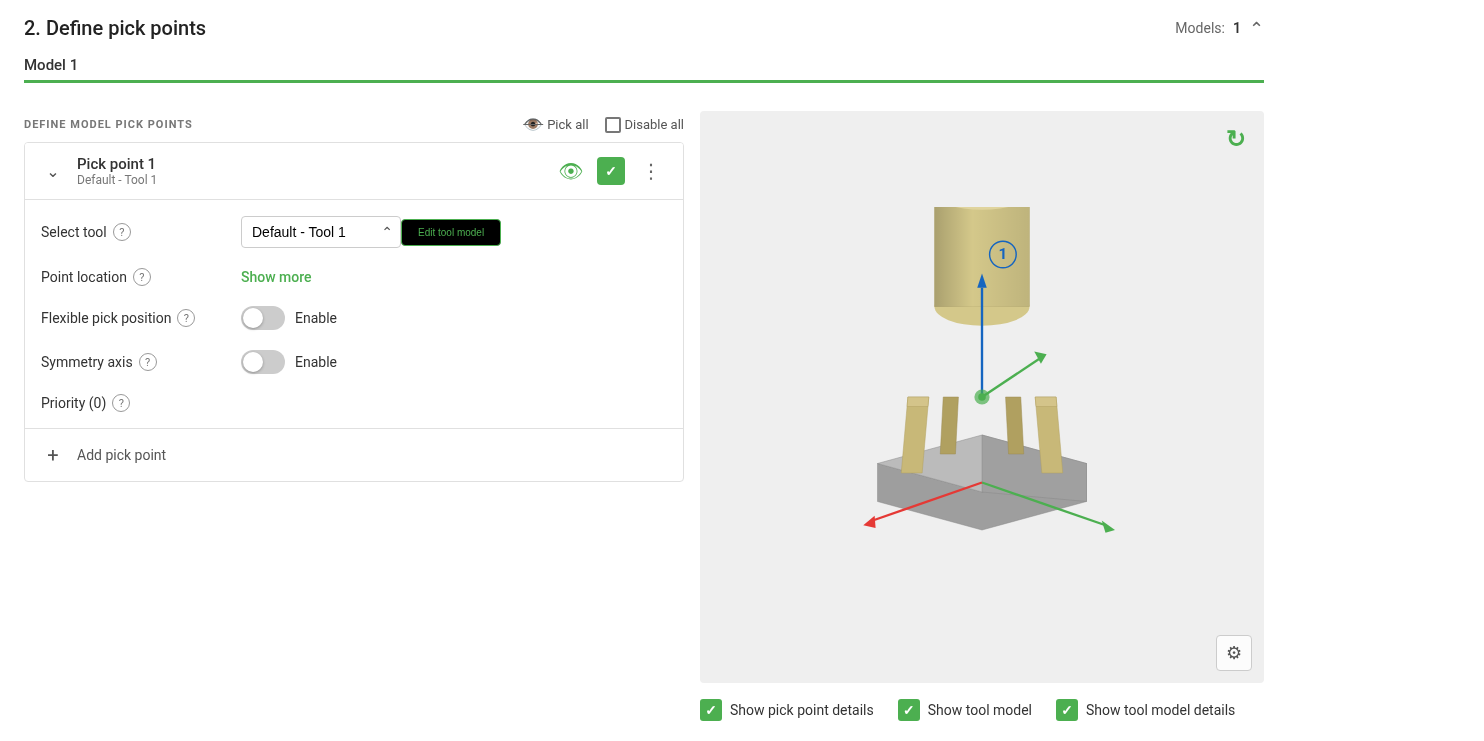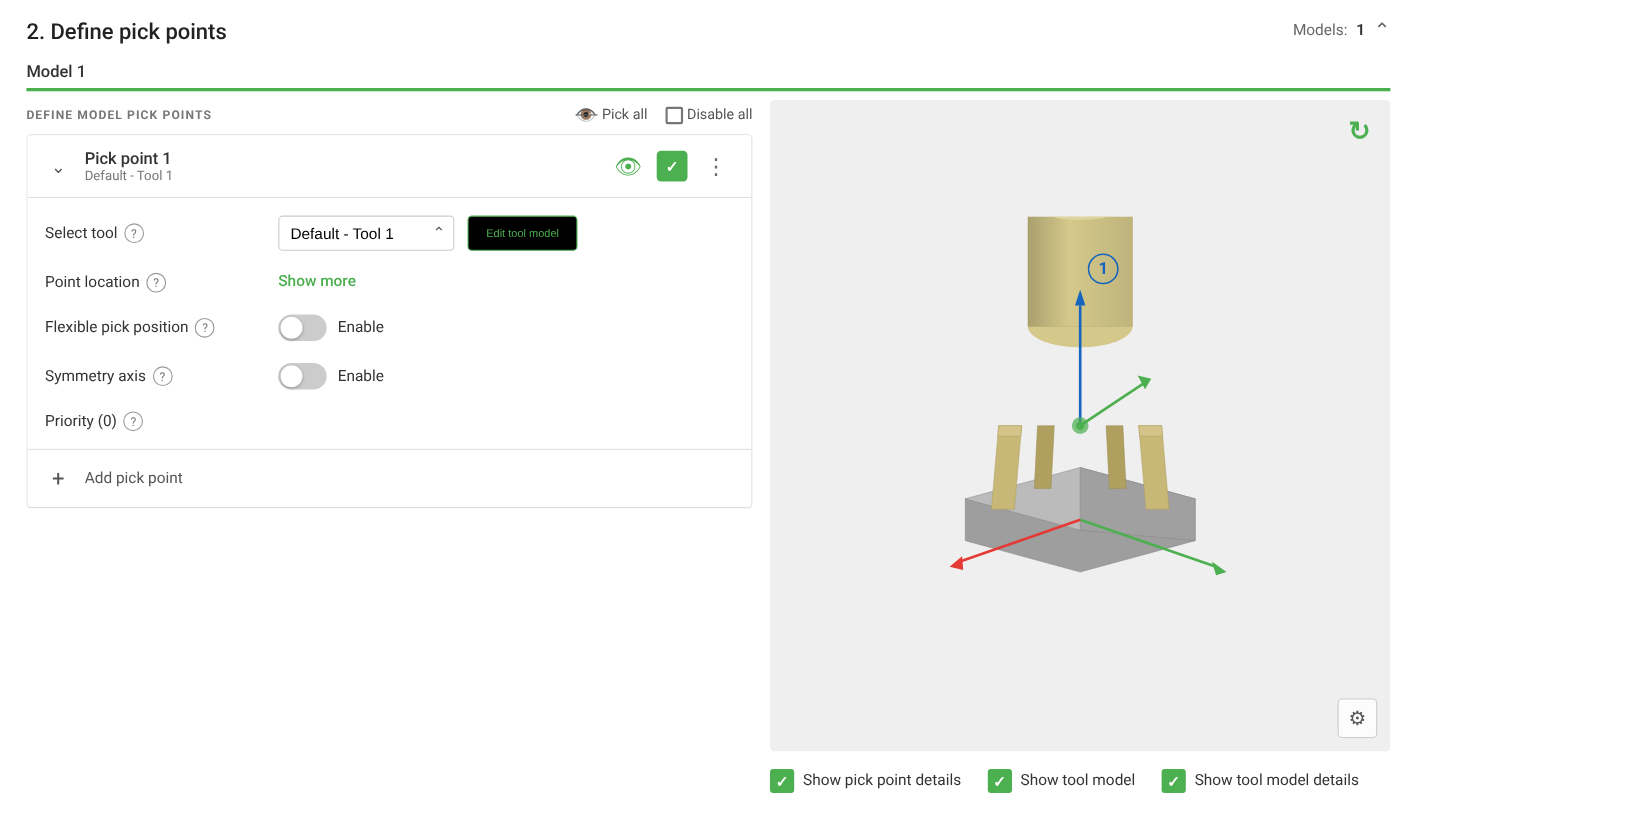--- a/index.html
+++ b/index.html
@@ -4,21 +4,21 @@
   <style>
     * { box-sizing: border-box; margin: 0; padding: 0; }
     body { font-family: 'Roboto', Arial, sans-serif; font-size: 14px; color: #333; background: #fff; }
 
     .app-container { width: 1288px; height: 741px; display: flex; flex-direction: column; padding: 16px 24px; overflow: hidden; }
 
     .header { display: flex; align-items: center; justify-content: space-between; margin-bottom: 8px; }
     .header-title { font-size: 20px; font-weight: 500; color: #222; }
     .header-right { display: flex; align-items: center; gap: 8px; color: #666; font-size: 14px; }
 
-    .tab-bar { border-bottom: 3px solid #4CAF50; margin-bottom: 8px; }
+    .tab-bar { border-bottom: 3px solid #4CAF50; margin-bottom: 28px; }
     .tab { display: inline-block; padding: 8px 0 6px 0; font-size: 15px; font-weight: 500; color: #333; }
 
     .main-content { display: flex; flex: 1; gap: 16px; overflow: hidden; }
 
     .left-panel { width: 660px; flex-shrink: 0; display: flex; flex-direction: column; gap: 0; }
 
     .section-header { display: flex; align-items: center; justify-content: space-between; padding: 4px 0 8px 0; }
     .section-title { font-size: 11px; font-weight: 700; color: #777; letter-spacing: 1px; text-transform: uppercase; }
     .section-controls { display: flex; align-items: center; gap: 16px; }
     .hide-all-btn { display: flex; align-items: center; gap: 4px; color: #555; font-size: 13px; cursor: pointer; }
@@ -33,21 +33,21 @@
     .pick-point-controls { display: flex; align-items: center; gap: 8px; }
 
     .eye-btn { width: 32px; height: 32px; border: none; background: transparent; cursor: pointer; display: flex; align-items: center; justify-content: center; }
     .check-btn { width: 32px; height: 32px; border: none; background: transparent; cursor: pointer; display: flex; align-items: center; justify-content: center; }
     .more-btn { width: 32px; height: 32px; border: none; background: transparent; cursor: pointer; display: flex; align-items: center; justify-content: center; color: #666; font-size: 20px; }
 
     .green-check { width: 28px; height: 28px; background: #4CAF50; border-radius: 4px; display: flex; align-items: center; justify-content: center; }
 
     .pick-point-body { padding: 16px; background: #fff; display: flex; flex-direction: column; gap: 20px; }
 
-    .field-row { display: flex; gap: 12px; }
+    .field-row { display: flex; align-items: center; gap: 0; }
     .field-label { width: 200px; display: flex; align-items: center; gap: 6px; font-size: 14px; color: #333; flex-shrink: 0; }
     .field-label .help-icon { width: 18px; height: 18px; border-radius: 50%; border: 1px solid #999; display: flex; align-items: center; justify-content: center; font-size: 11px; color: #777; cursor: pointer; }
 
     .select-wrapper { position: relative; display: inline-flex; align-items: center; }
     .select-dropdown { appearance: none; border: 1px solid #ccc; border-radius: 4px; padding: 7px 32px 7px 10px; font-size: 14px; background: #fff; cursor: pointer; min-width: 160px; }
     .select-arrow { position: absolute; right: 8px; top: 50%; transform: translateY(-50%); pointer-events: none; color: #555; }
 
     .edit-tool-btn { border: 1px solid #4CAF50; color: #4CAF50; background: #000000; border-radius: 4px; padding: 7px 16px; font-size: 10px; cursor: pointer; font-weight: 500; }
 
     .show-more-link { color: #4CAF50; font-size: 14px; cursor: pointer; font-weight: 500; text-decoration: none; }

